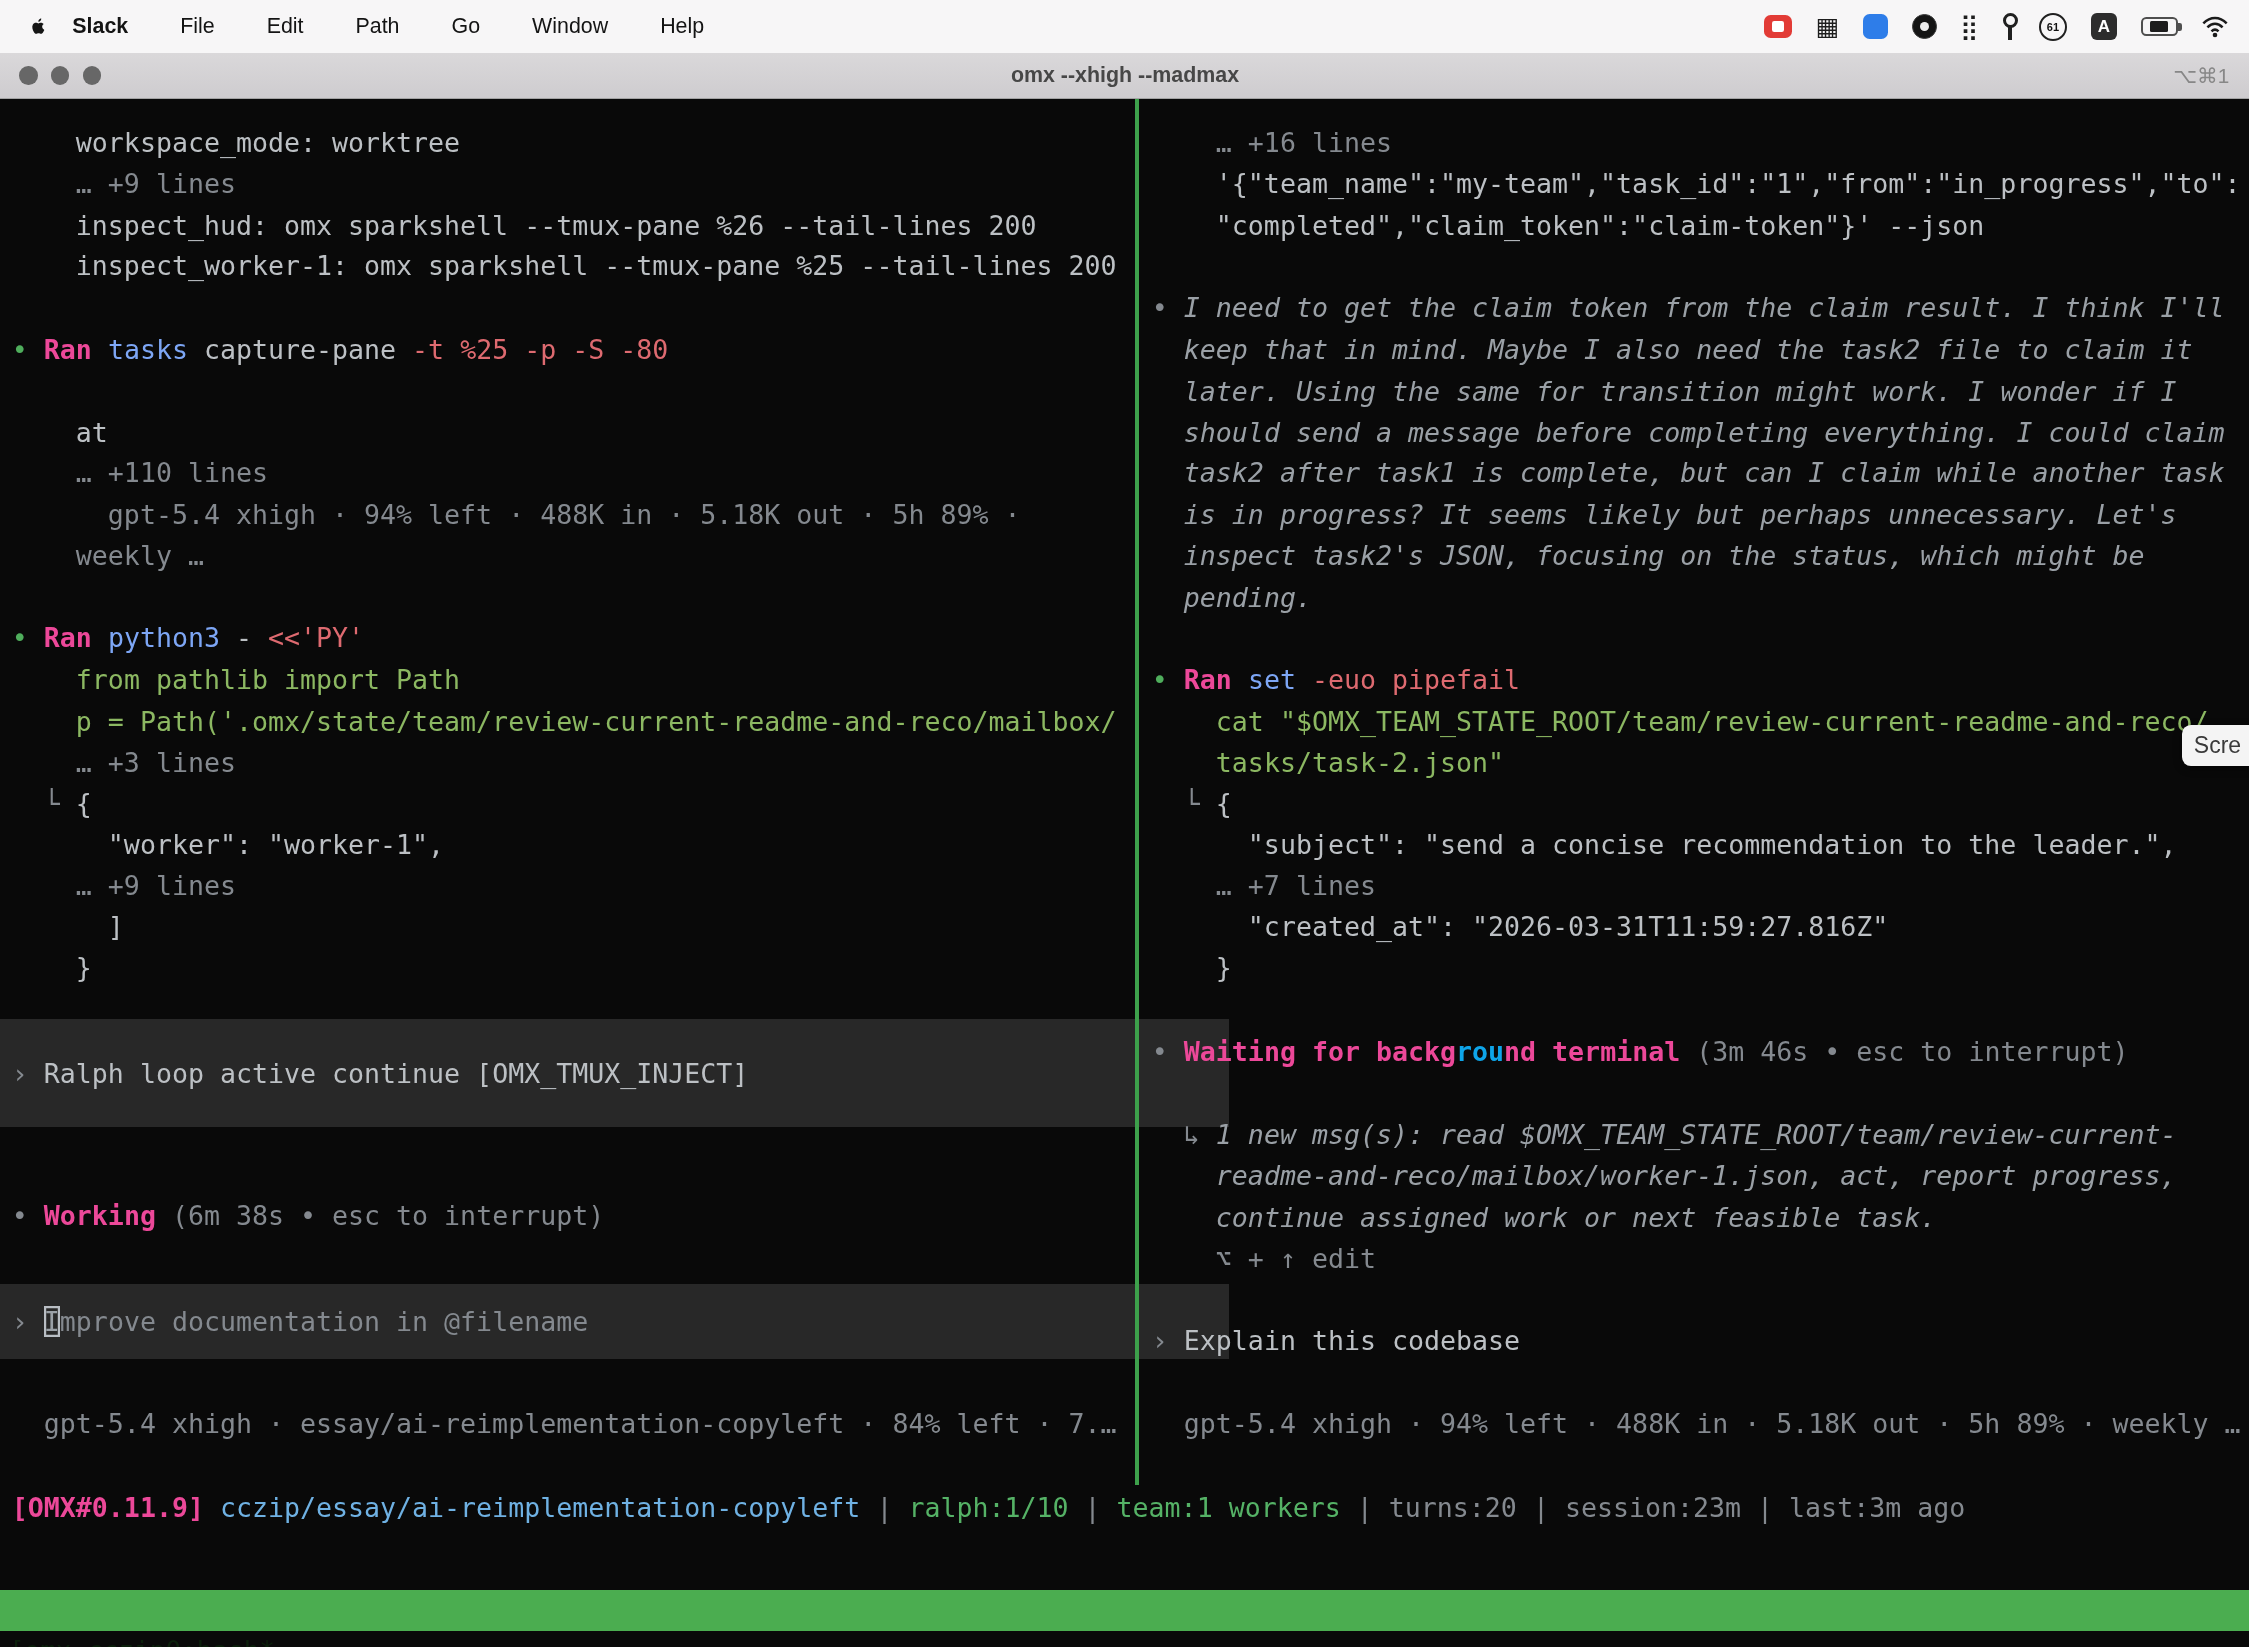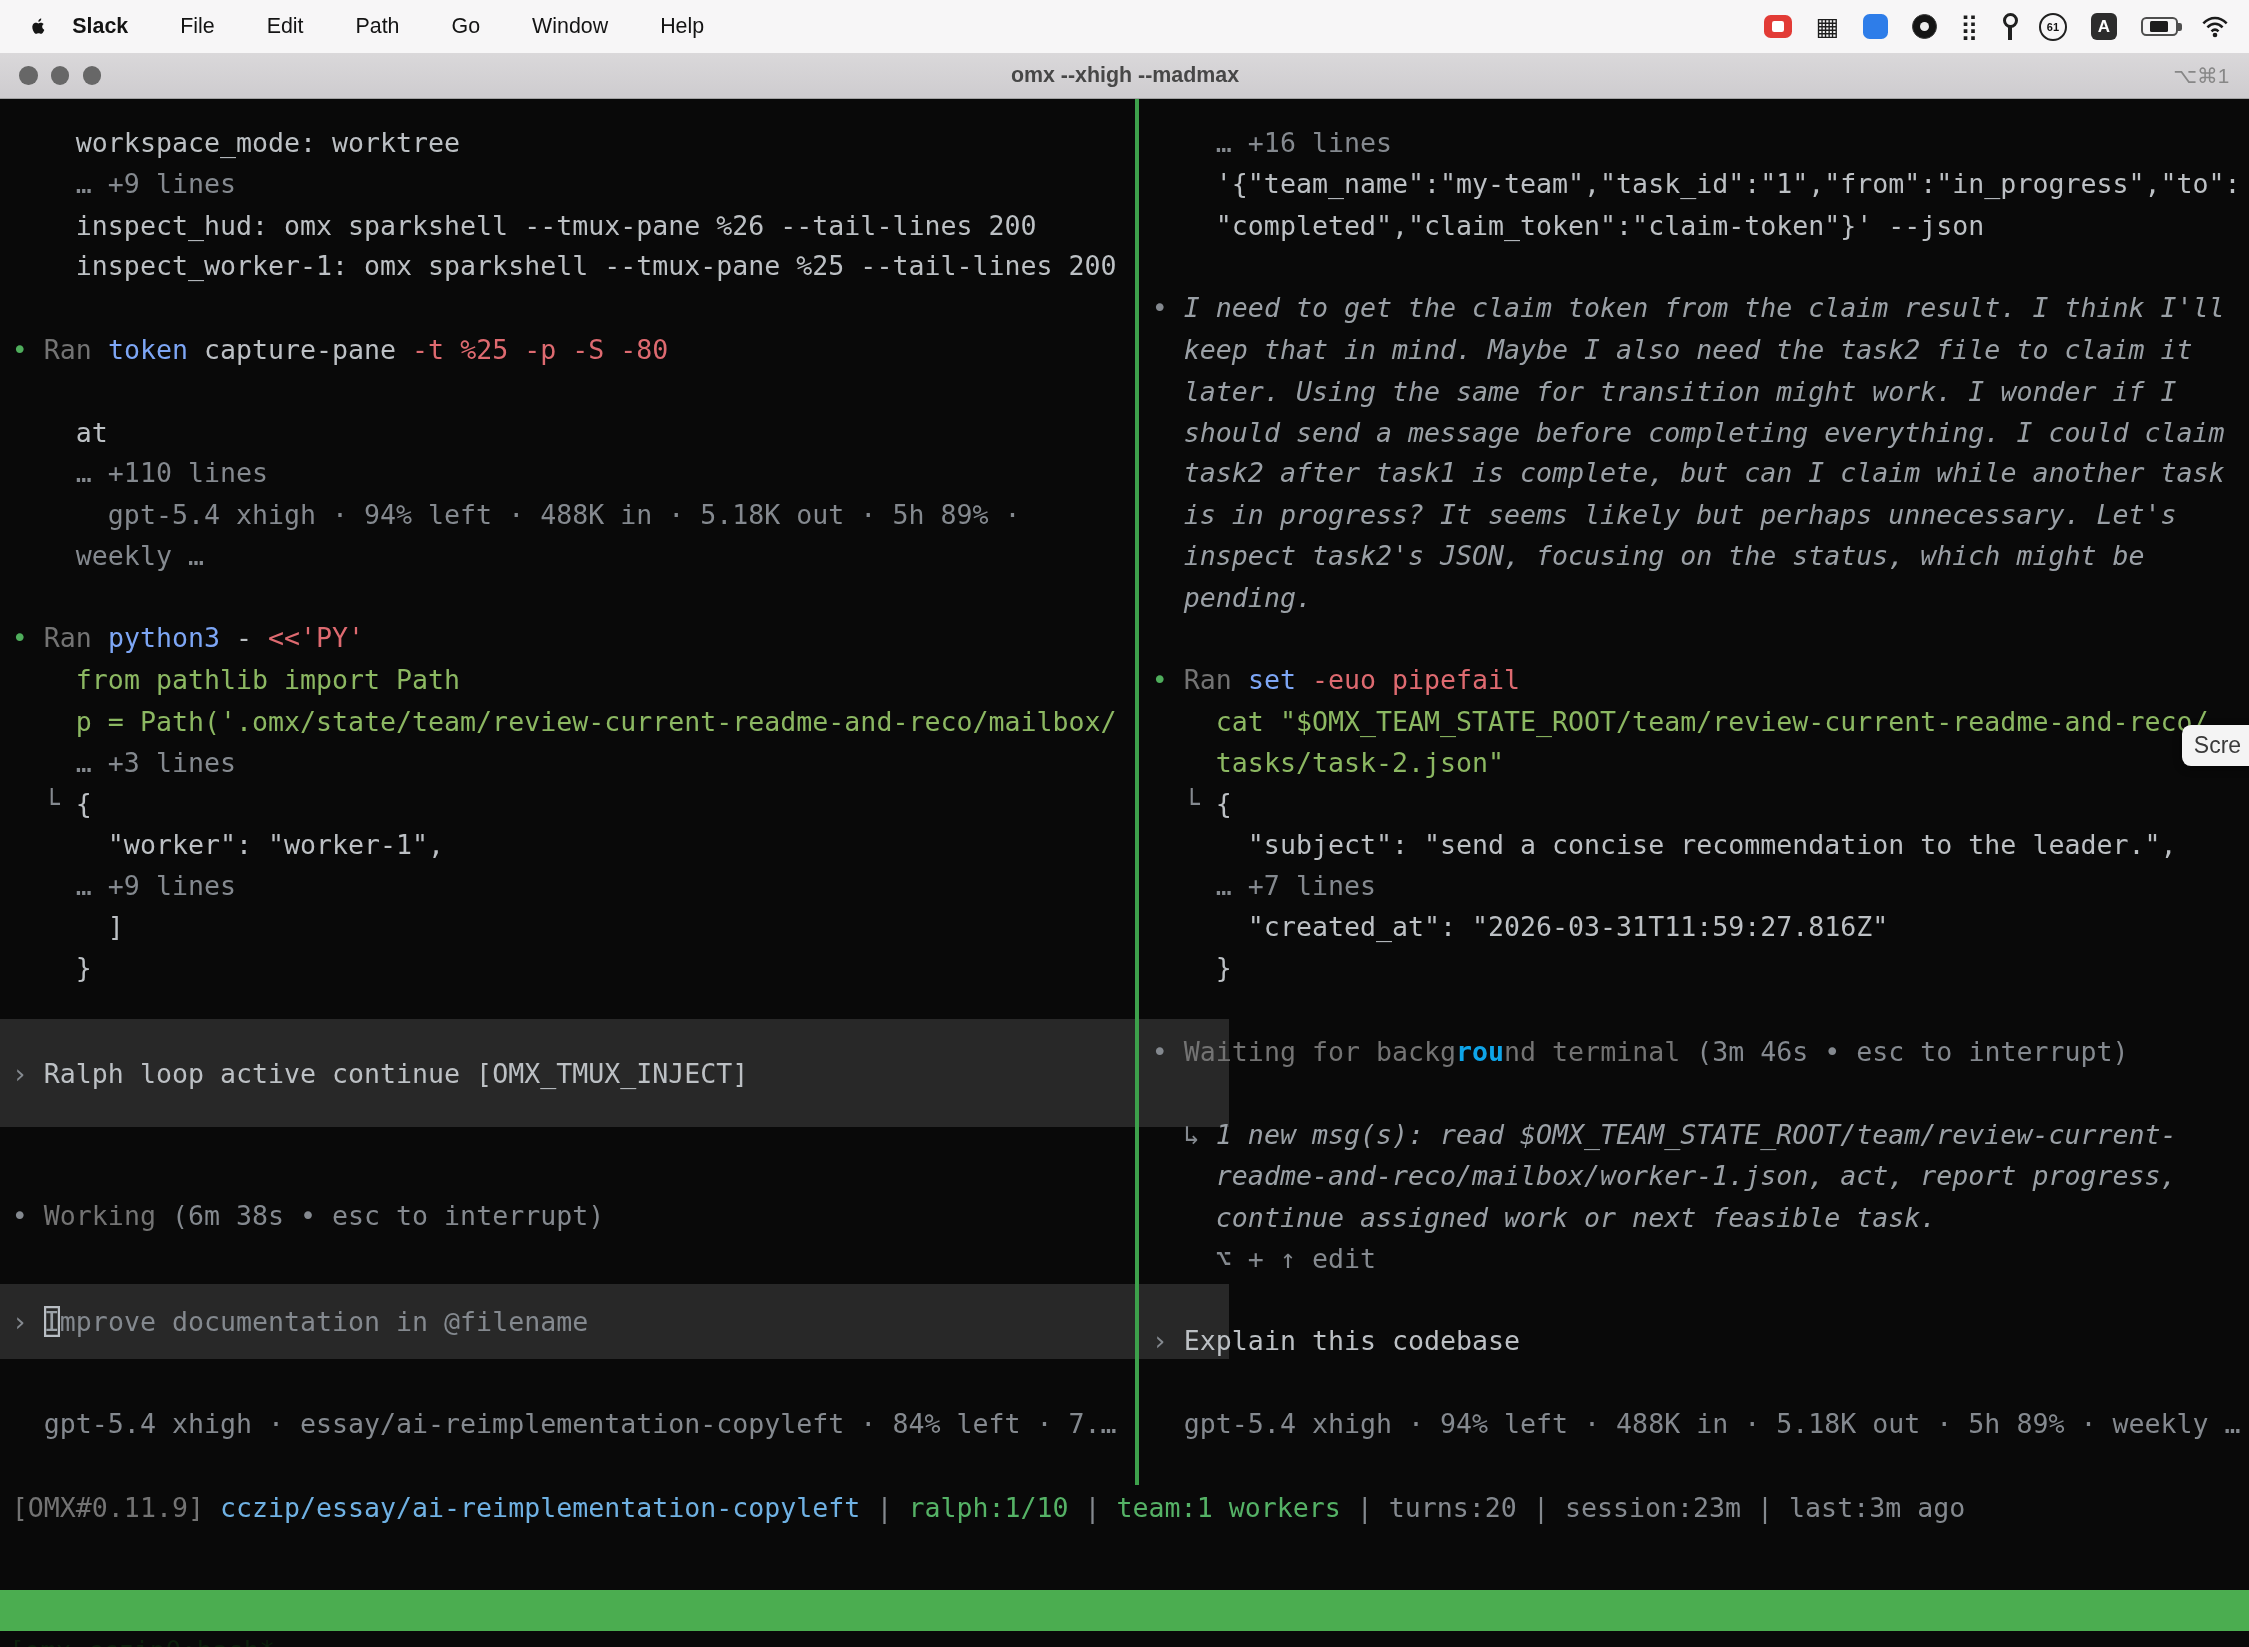--- a/index.html
+++ b/index.html
@@ -47,21 +47,21 @@
   .pane{position:absolute;top:0;bottom:0;overflow:hidden}
   #pane-left{left:0;width:1229px}
   #pane-right{left:1140px;right:0}
   .divider{position:absolute;left:1135px;width:3.7px;top:0;height:1386px;background:#3da04b;z-index:12}
   .trow{position:absolute;left:11.8px;right:0;height:41px;line-height:41px;white-space:pre;overflow:hidden}
   .tband{position:absolute;left:0;right:0;background:#282828;display:flex;align-items:center;
     padding-left:11.8px;white-space:pre;overflow:hidden}
 
   .c-txt{color:#bcc0c4}
   .c-dim{color:#84898f}
-  .c-bold{color:#737373;font-weight:400}
+  .c-bold{color:#ec4899;font-weight:700}
   .c-blue{color:#7da6f5}
   .c-red{color:#de6a70}
   .c-green{color:#8cb862}
   .c-bgreen{color:#4fae5c}
   .c-bgreenb{color:#0ea5e9;font-weight:700}
   .c-think{color:#9aa0a6;font-style:italic}
   .c-cyan{color:#6fb1e3}
   .c-g2{color:#55b266}
   .c-cursor{box-shadow:inset 0 0 0 2.2px #b9bec4;color:#9aa0a6}
 
@@ -127,21 +127,21 @@
   <span class="title-text">omx --xhigh --madmax</span>
   <span class="shortcut">⌥⌘1</span>
 </div>
 
 <div class="terminal" id="terminal">
   <div class="pane" id="pane-left">
       <div class="trow" style="top: 23px;"><span class="c-txt">    workspace_mode: worktree</span></div>
       <div class="trow" style="top: 64px;"><span class="c-dim">    … +9 lines</span></div>
       <div class="trow" style="top: 106px;"><span class="c-txt">    inspect_hud: omx sparkshell --tmux-pane %26 --tail-lines 200</span></div>
       <div class="trow" style="top: 146px;"><span class="c-txt">    inspect_worker-1: omx sparkshell --tmux-pane %25 --tail-lines 200</span></div>
-      <div class="trow" style="top: 230px;"><span class="c-bgreen">• </span><span class="c-bold">Ran </span><span class="c-blue">token </span><span class="c-txt">capture-pane </span><span class="c-red">-t %25 -p -S -80</span></div>
+      <div class="trow" style="top: 230px;"><span class="c-bgreen">• </span><span class="c-bold">Ran </span><span class="c-blue">tasks </span><span class="c-txt">capture-pane </span><span class="c-red">-t %25 -p -S -80</span></div>
       <div class="trow" style="top: 313px;"><span class="c-txt">    at</span></div>
       <div class="trow" style="top: 353px;"><span class="c-dim">    … +110 lines</span></div>
       <div class="trow" style="top: 395px;"><span class="c-dim">      gpt-5.4 xhigh · 94% left · 488K in · 5.18K out · 5h 89% ·</span></div>
       <div class="trow" style="top: 436px;"><span class="c-dim">    weekly …</span></div>
       <div class="trow" style="top: 518px;"><span class="c-bgreen">• </span><span class="c-bold">Ran </span><span class="c-blue">python3 </span><span class="c-txt">- </span><span class="c-red">&lt;&lt;'PY'</span></div>
       <div class="trow" style="top: 560px;"><span class="c-txt">    </span><span class="c-green">from pathlib import Path</span></div>
       <div class="trow" style="top: 602px;"><span class="c-txt">    </span><span class="c-green">p = Path('.omx/state/team/review-current-readme-and-reco/mailbox/</span></div>
       <div class="trow" style="top: 643px;"><span class="c-dim">    … +3 lines</span></div>
       <div class="trow" style="top: 684px;"><span class="c-dim">  └ </span><span class="c-txt">{</span></div>
       <div class="trow" style="top: 725px;"><span class="c-txt">      "worker": "worker-1",</span></div>

